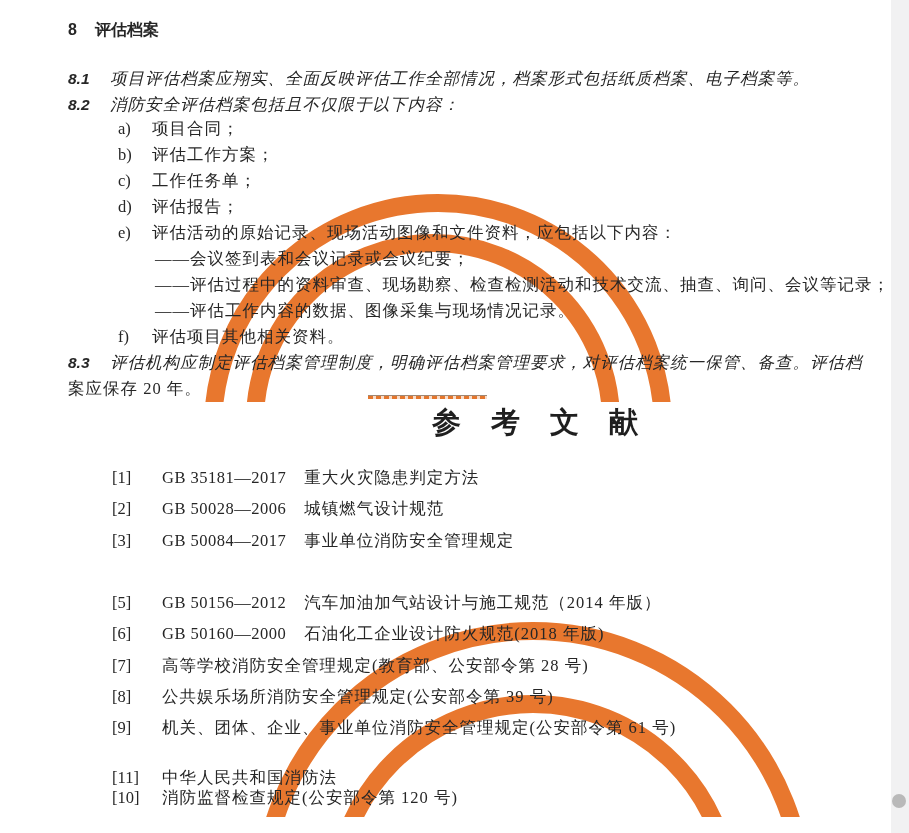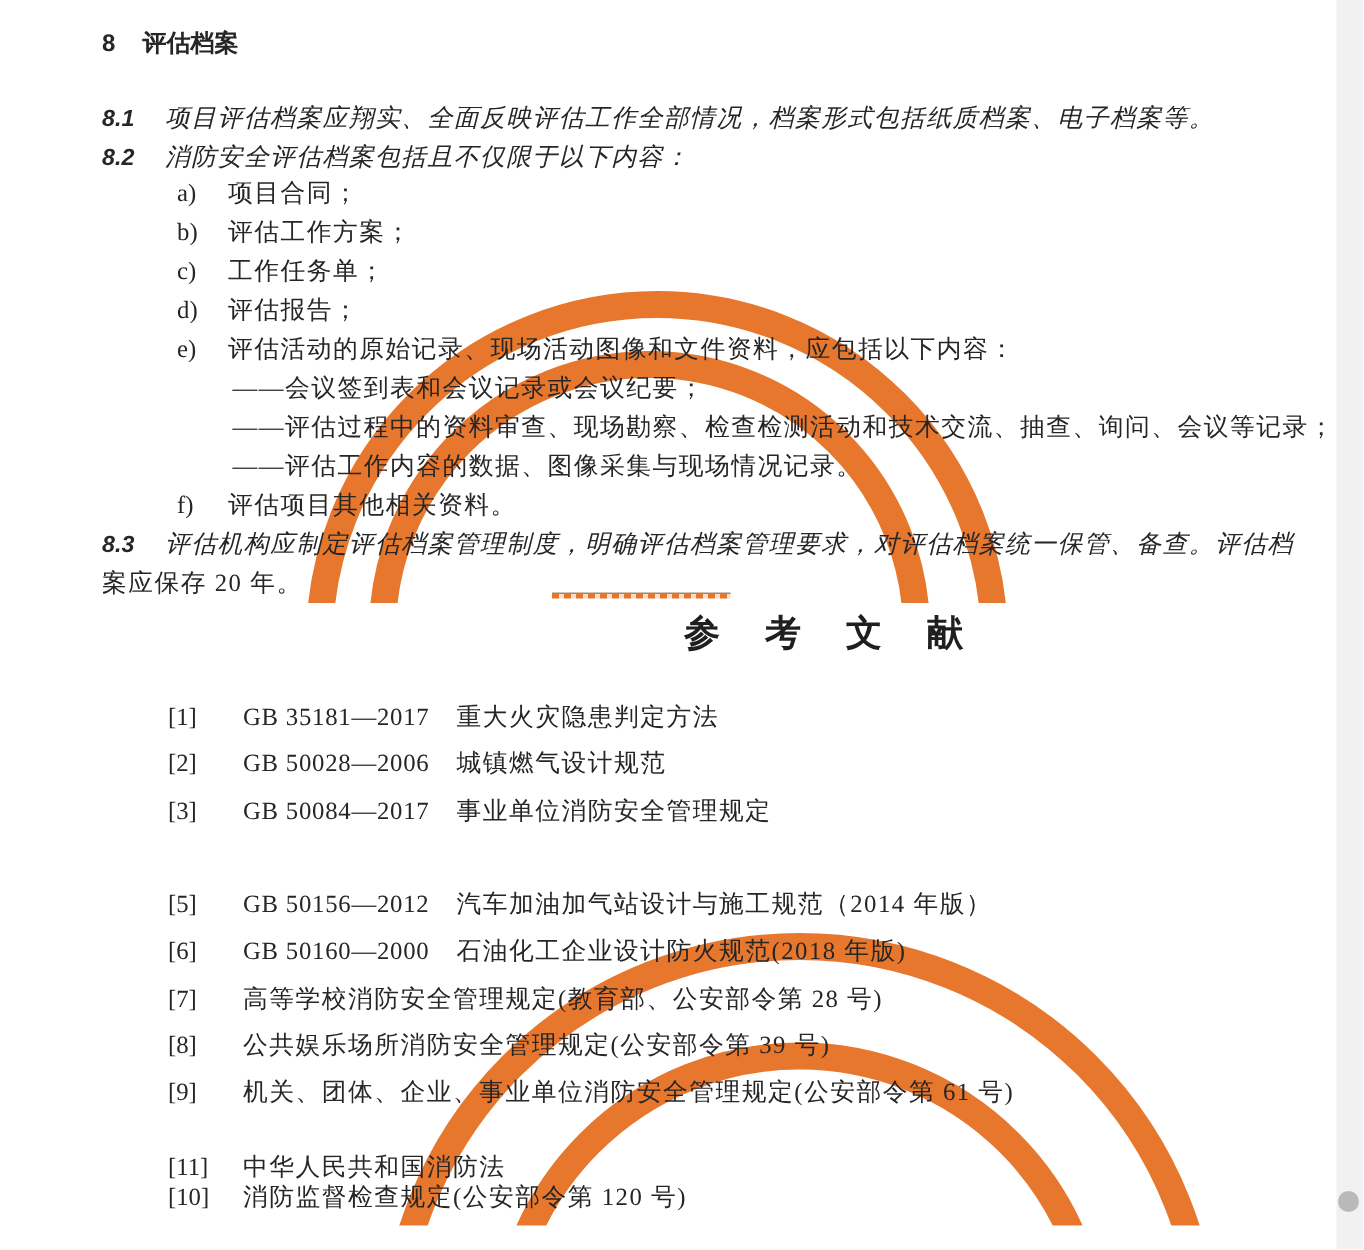--- a/index.html
+++ b/index.html
@@ -19,21 +19,21 @@
   .line{position:absolute;white-space:nowrap;font-size:16.5px;letter-spacing:1px;line-height:19px;}
   .sans{font-family:"Liberation Sans","DejaVu Sans",sans-serif;font-weight:bold;letter-spacing:0;}
   .doc-heading{left:68px;top:20px;font-size:16px;}
   .doc-heading .h-num{display:inline-block;width:27px;}
   .clause{left:68px;font-style:italic;}
   .clause .c-num{display:inline-block;width:42px;font-family:"Liberation Sans","DejaVu Sans",sans-serif;font-weight:bold;font-size:15.5px;letter-spacing:0;}
   .li{left:118px;}
   .li .marker{display:inline-block;width:34px;letter-spacing:0;}
   .dash{left:155px;}
   .cont{left:68px;}
-  .ref-head{left:456px;top:413px;font-size:24px;letter-spacing:30px;color:#1f1f1f;text-align:right;}
+  .ref-head{left:432px;top:413px;font-size:29px;letter-spacing:30px;color:#1f1f1f;text-align:right;}
   .ref{left:112px;font-size:16.5px;}
   .ref .ref-num{display:inline-block;width:50px;letter-spacing:0;}
   .ref .ref-code{margin-right:18px;letter-spacing:0.5px;}
   .ref .ref-code:empty{display:none;margin:0;}
   
   .redline{
     position:absolute;left:368px;top:395px;width:119px;height:3px;
     border-top:1px solid #A08874;
     background:repeating-linear-gradient(90deg,#E4762C 0 5px,rgba(228,118,44,.25) 5px 8px);
   }

